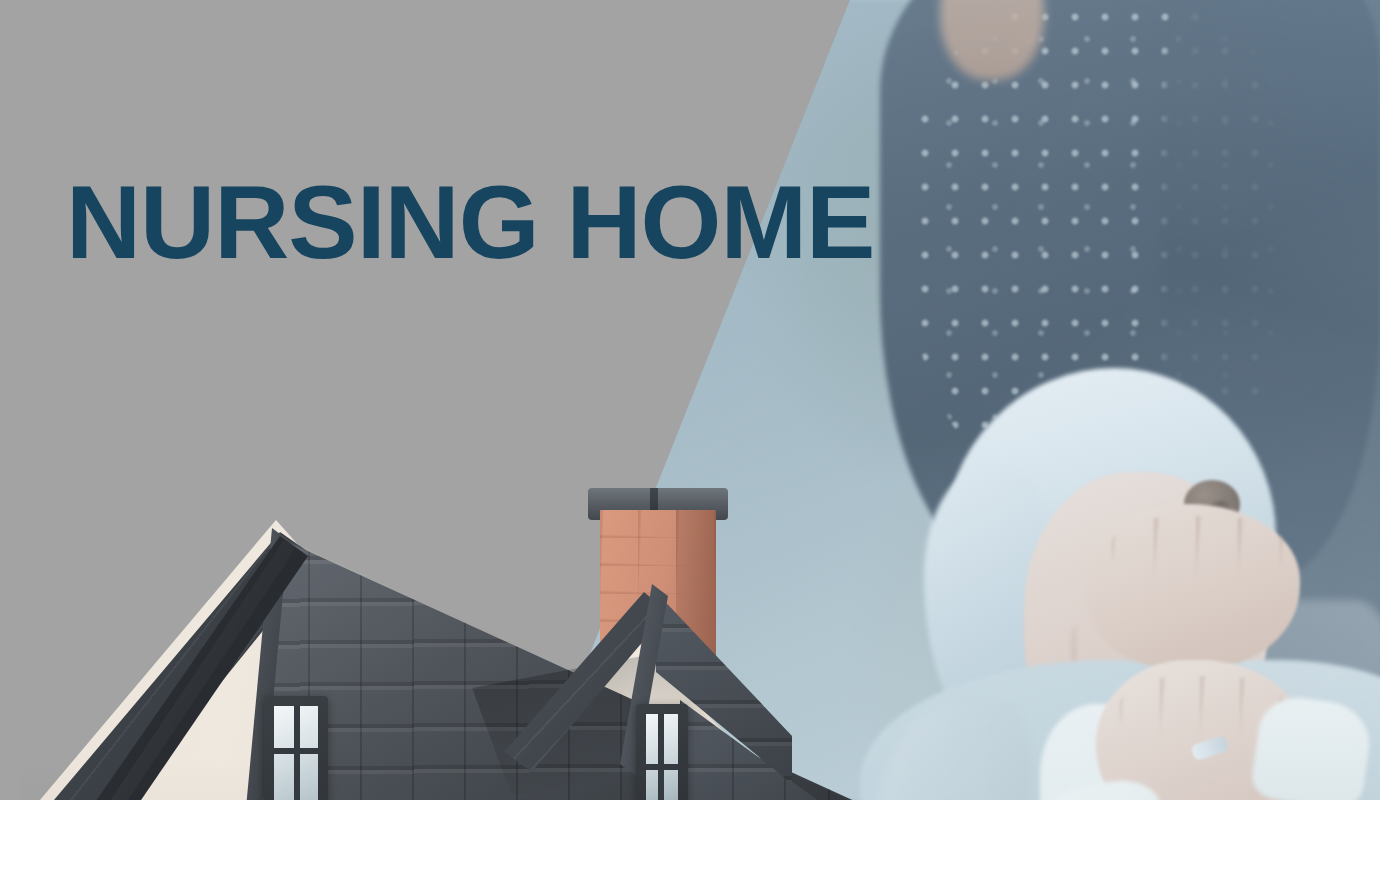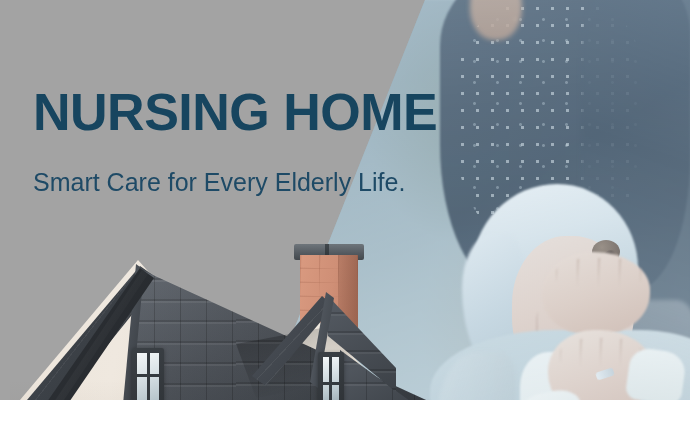--- a/index.html
+++ b/index.html
@@ -558,21 +558,20 @@
       <div class="cuff-a"></div>
       <div class="cuff-b"></div>
 
       <div class="photo-wash"></div>
       <div class="photo-fade-left"></div>
     </div>
   </div>
 
   <div class="headline">NURSING HOME</div>
 
-  <div class="subhead">Smart Care for Every Elderly Life.</div>
 
   <div class="house">
     <div class="chimney-cap"></div>
     <div class="chimney-cap-slot"></div>
     <div class="chimney-stack"></div>
     <div class="chimney-stack-dark"></div>
 
     <div class="gable-wall"></div>
     <div class="gable-wall-shade"></div>
     <div class="dormer-wall"></div>

